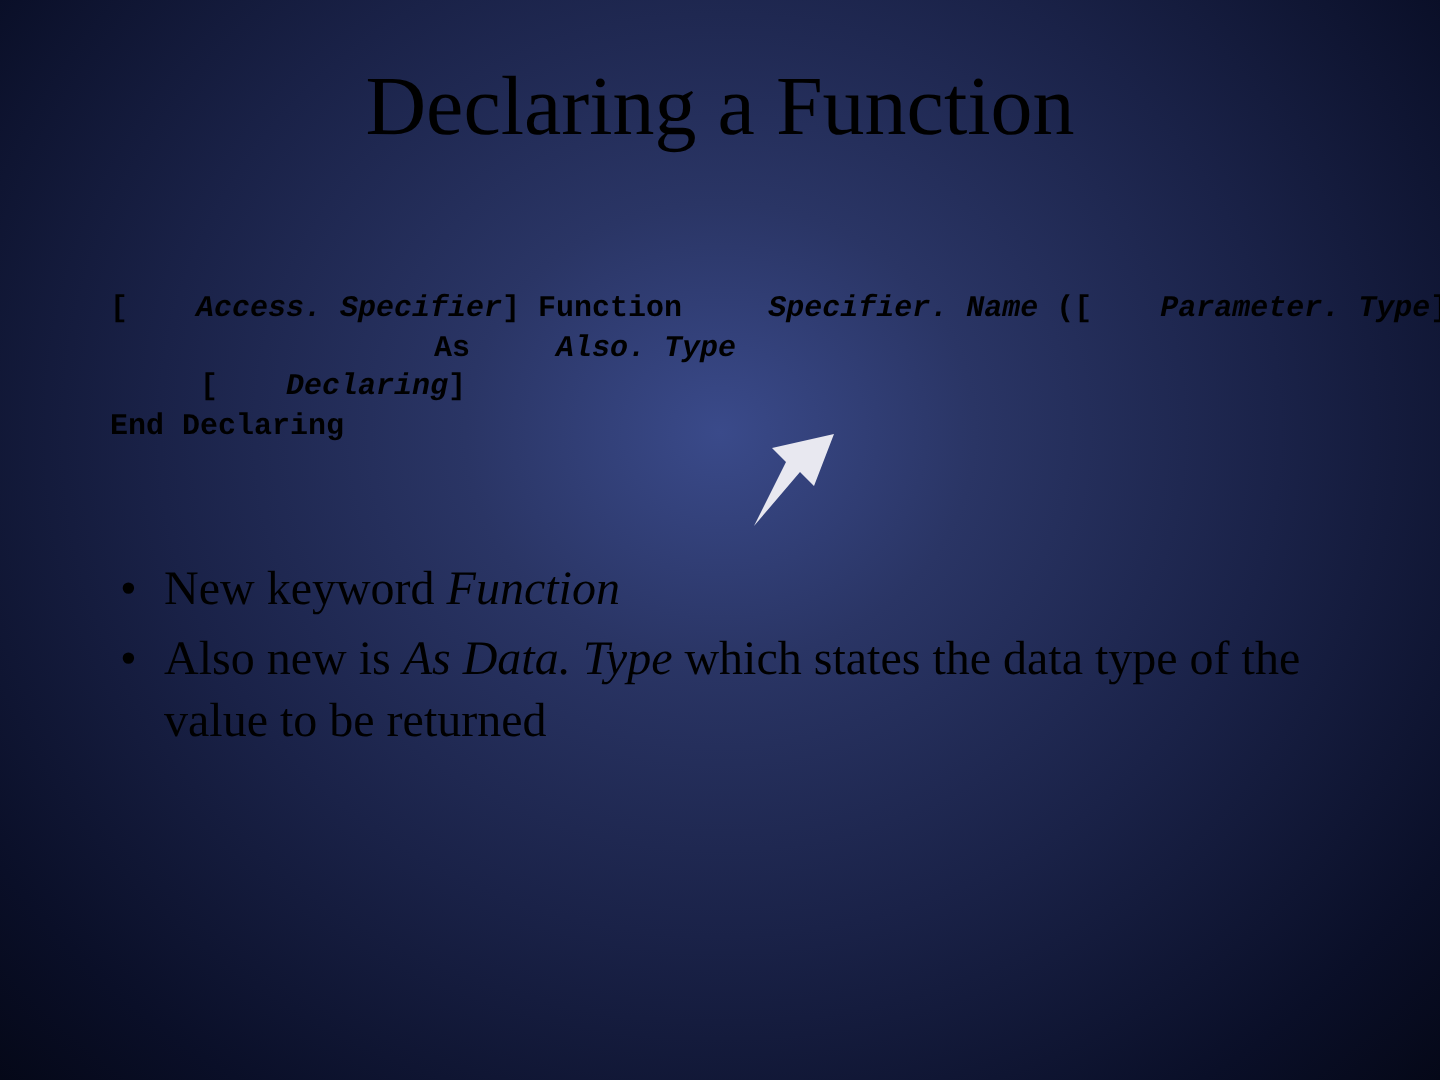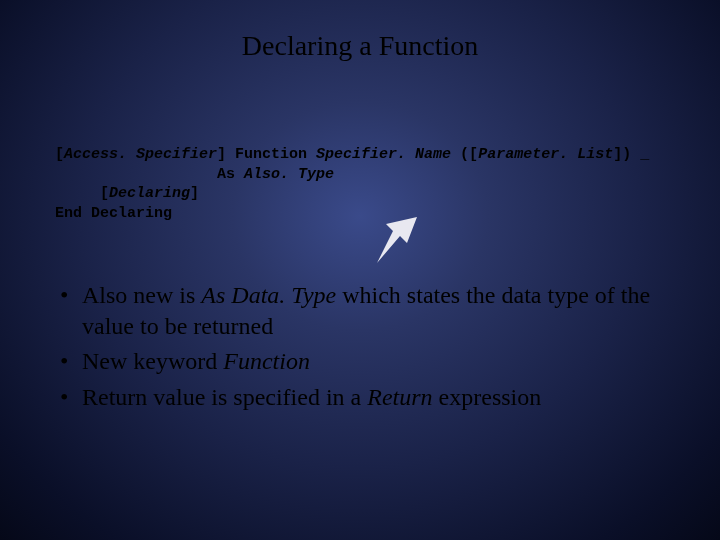--- a/index.html
+++ b/index.html
@@ -17,38 +17,39 @@
     position: relative;
     font-family: "Times New Roman", Times, serif;
     box-sizing: border-box;
   }
   .title {
     position: absolute;
     top: 30px;
     left: 0;
     width: 720px;
     text-align: center;
-    font-size: 28px;
+    font-size: 42px;
     color: #000;
     font-weight: normal;
   }
   .code-block {
     position: absolute;
     top: 145px;
     left: 55px;
     right: 40px;
     font-family: "Courier New", Courier, monospace;
     font-size: 15px;
     font-weight: bold;
     color: #000;
     line-height: 1.3;
     white-space: pre;
   }
   .code-block .italic {
     font-style: italic;
+    margin-left: 34px;
   }
   .arrow {
     position: absolute;
     top: 215px;
     left: 375px;
     width: 50px;
     height: 50px;
   }
   .arrow svg {
     width: 100%;
@@ -83,38 +84,35 @@
     font-style: italic;
   }
 </style>
 </head>
 <body>
 
 <div class="slide">
 
   <div class="title">Declaring a Function</div>
 
-  <div class="code-block"><span><span>[</span><span class="italic">Access. Specifier</span><span>] Function </span><span class="italic">Specifier. Name</span><span> ([</span><span class="italic">Parameter. List</span><span>]) _</span></span>
+  <div class="code-block"><span><span>[</span><span class="italic">Access. Specifier</span><span>] Function </span><span class="italic">Specifier. Name</span><span> ([</span><span class="italic">Parameter. Type</span><span>]) _</span></span>
 <span><span>                  As </span><span class="italic">Also. Type</span></span>
 <span><span>     [</span><span class="italic">Declaring</span><span>]</span></span>
 <span>End Declaring</span></div>
 
   <div class="arrow">
     <svg viewBox="0 0 50 50">
       <polygon points="42,2 32,28 25,21 2,48 18,16 11,9" fill="#e8e8f0"></polygon>
     </svg>
   </div>
 
   <div class="bullets">
     <ul>
       <li>
-        <span>Also new is </span><span class="em">As Data. Type</span><span> which states the data type of the value to be returned</span>
-      </li>
-      <li>
         <span>New keyword </span><span class="em">Function</span>
       </li>
       <li>
-        <span>Return value is specified in a </span><span class="em">Return</span><span> expression</span>
+        <span>Also new is </span><span class="em">As Data. Type</span><span> which states the data type of the value to be returned</span>
       </li>
     </ul>
   </div>
 
 </div>
 
 </body></html>

